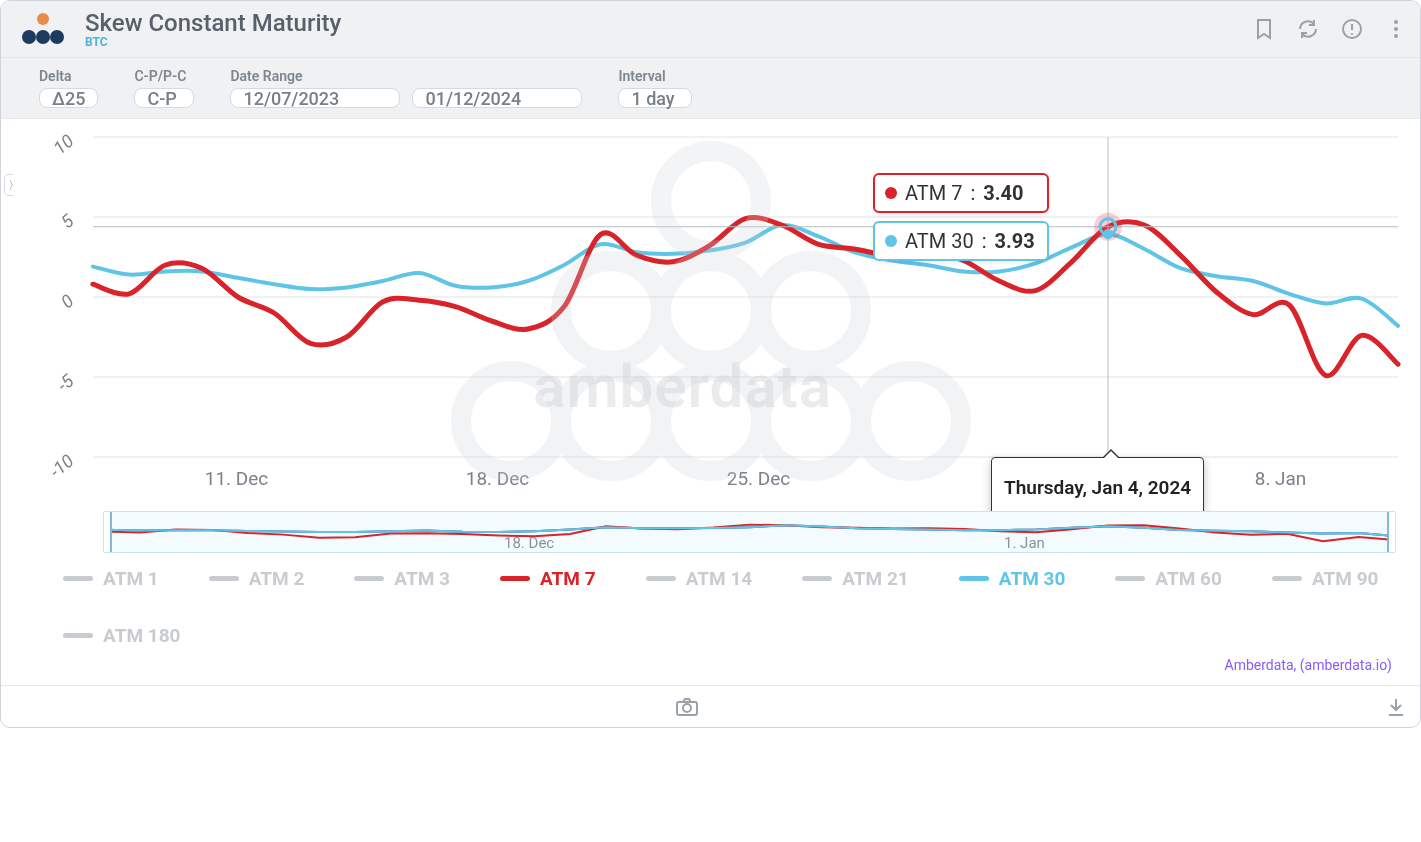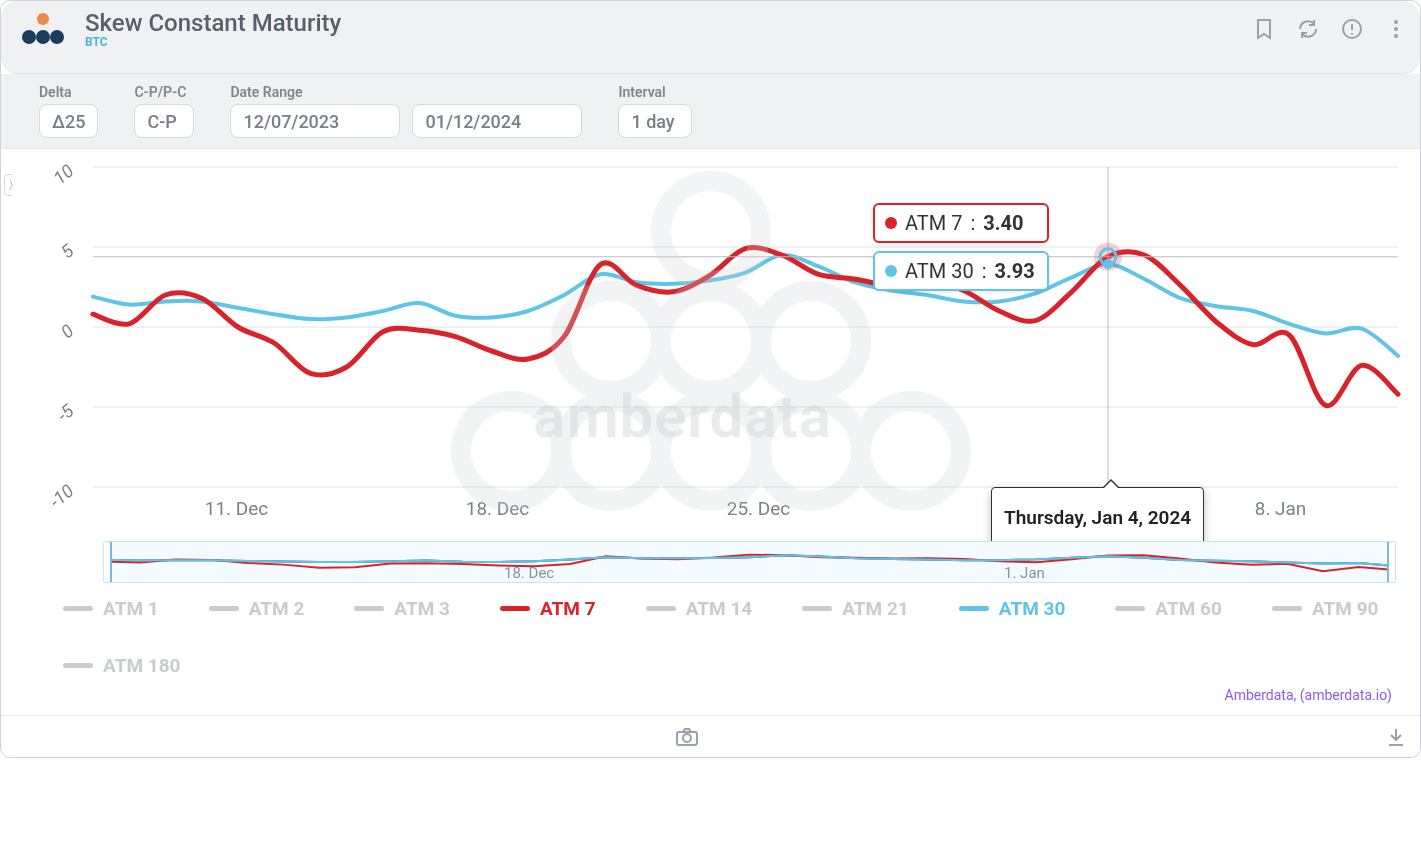--- a/index.html
+++ b/index.html
@@ -4,38 +4,37 @@
 <style>
   * { box-sizing: border-box; margin: 0; padding: 0; }
   body { font-family: -apple-system, BlinkMacSystemFont, "Segoe UI", Roboto, Helvetica, Arial, sans-serif; background: #ffffff; color: #333; }
   .card {
     width: 1421px; margin: 0; border: 1px solid #d0d4da; border-radius: 10px; overflow: hidden;
     background: #fff;
   }
   
   .card-header {
     display:flex; align-items:center; justify-content:flex-start;
-    padding: 6px 12px 22px 14px; background: #eff1f3; border-bottom:1px solid #e1e4e8;
+    padding: 6px 12px 6px 14px; background: #eff1f3; border-bottom:1px solid #e1e4e8;
     position:relative;
-    border-radius:17px;
   }
   .logo { width:56px; height:44px; display:flex; align-items:center; justify-content:center; }
   .titles { margin-left:14px; }
   .title { font-size:24px; font-weight:500; color:#58616b; }
   .subtitle { font-size:12px; font-weight:700; color:#4fb3db; margin-top:-2px; }
   .header-actions { margin-left:auto; display:flex; align-items:center; gap:20px; color:#8a929b; }
   .hicon { width:24px; height:24px; display:flex; align-items:center; justify-content:center; cursor:pointer; }
   
   .controls {
     display:flex; gap:12px; align-items:flex-end; padding:10px 14px; background:#eff1f3; border-bottom:1px solid #e7e9ec;
   }
   .ctrl-group { display:flex; flex-direction:column; gap:4px;margin-left:24px; }
   .ctrl-label { font-size:14px; font-weight:600; color:#7e868f; }
   .ctrl-field {
-    background:#fff; border:1px solid #d6dadf; border-radius:8px; height:34px;
+    background:#fff; border:1px solid #d6dadf; border-radius:8px; height:20px;
     display:flex; align-items:center; padding:0 12px; font-size:18px; color:#777f88; font-weight:500;
   }
   .w-small{min-width:54px} .w-med{min-width:60px} .w-date{min-width:170px} .w-int{min-width:74px}
   .expander {
     position:absolute; left:4px; top:174px; width:20px; height:22px; background:#fff;
     border:1px solid #d6dadf; border-radius:4px; display:flex; align-items:center; justify-content:center;
     font-size:12px; color:#7b838c; cursor:pointer;
   }
   
   .chart-wrap { position:relative; padding: 8px 12px 6px 12px; }

